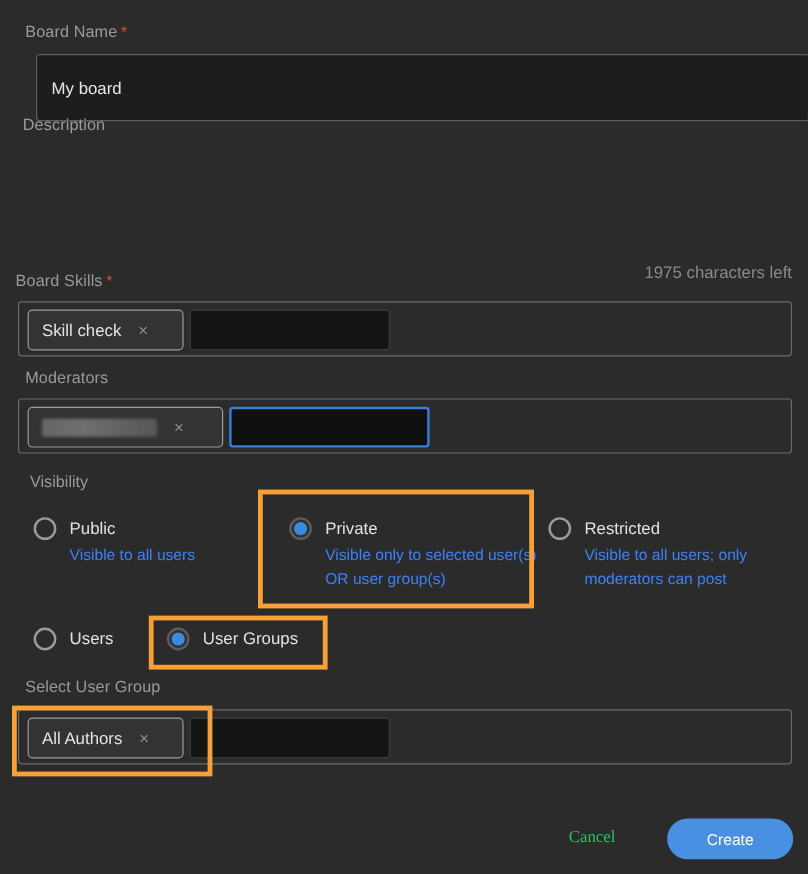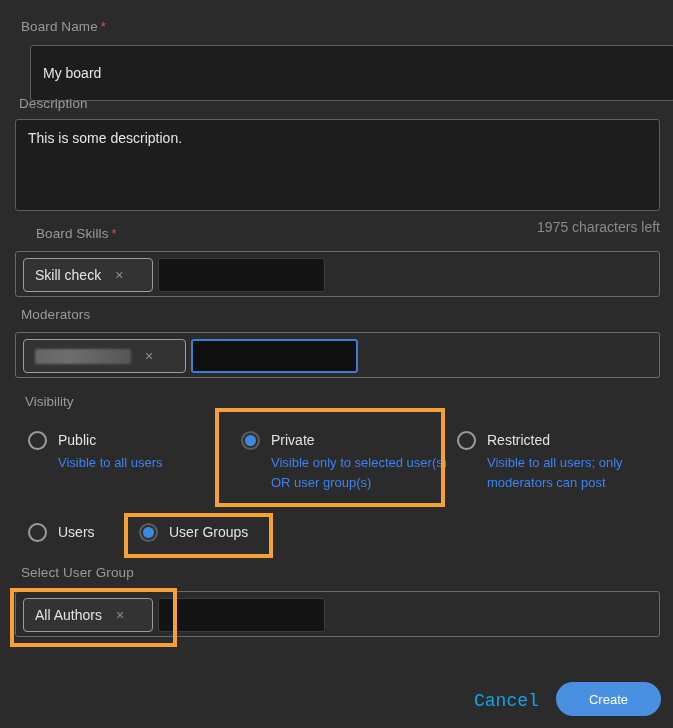--- a/index.html
+++ b/index.html
@@ -195,26 +195,26 @@
     color: #cfcfcf;
     white-space: nowrap;
   }
   .footer-link {
     color: #4a90e2;
     text-decoration: none;
     cursor: pointer;
   }
   .btn-cancel {
     position: absolute;
-    font-size: 18px;
-    color: #0ea5e9;
+    font-size: 14px;
+    color: #22c55e;
     background: transparent;
     border: none;
     cursor: pointer;
-    font-family: Liberation Mono, monospace;
+    font-family: Liberation Serif, serif;
     padding: 0;
   }
   .btn-create {
     position: absolute;
     background: #4a90e2;
     color: #ffffff;
     border: none;
     border-radius: 19px;
     font-size: 13px;
     font-family: "Liberation Sans", sans-serif;
@@ -227,26 +227,23 @@
 <div class="page">
 
   <div class="field-label" style="left:21px; top:19px;">
     <span>Board Name</span><span class="req-star">*</span>
   </div>
   <div class="textbox" style="left:30px; top:45px; width:645px; height:56px;">
     <span class="val">My board</span>
   </div>
 
   <div class="field-label" style="left:19px; top:96px;">Description</div>
-  <div class="textbox" style="left:15px; top:119px; width:645px; height:92px;">
-    <span class="textarea-val">This is some description.</span>
-  </div>
   <div class="char-count" style="right:13px; top:219px;">1975 characters left</div>
 
-  <div class="field-label" style="left:36px; top:226px;">
+  <div class="field-label" style="left:13px; top:226px;">
     <span>Board Skills</span><span class="req-star">*</span>
   </div>
   <div class="chipbox" style="left:15px; top:251px; width:645px; height:46px;">
     <div class="chip" style="width:130px;">
       <span class="chip-label">Skill check</span>
       <span class="chip-x">×</span>
     </div>
     <div class="chip-input" style="left:142px; width:167px;"></div>
   </div>
 

